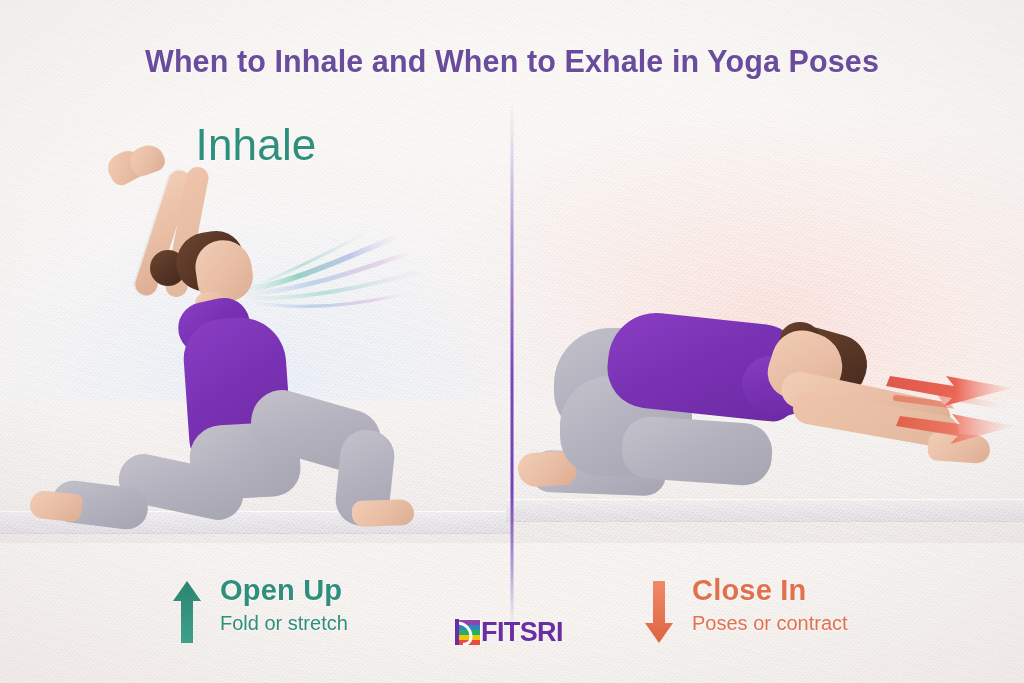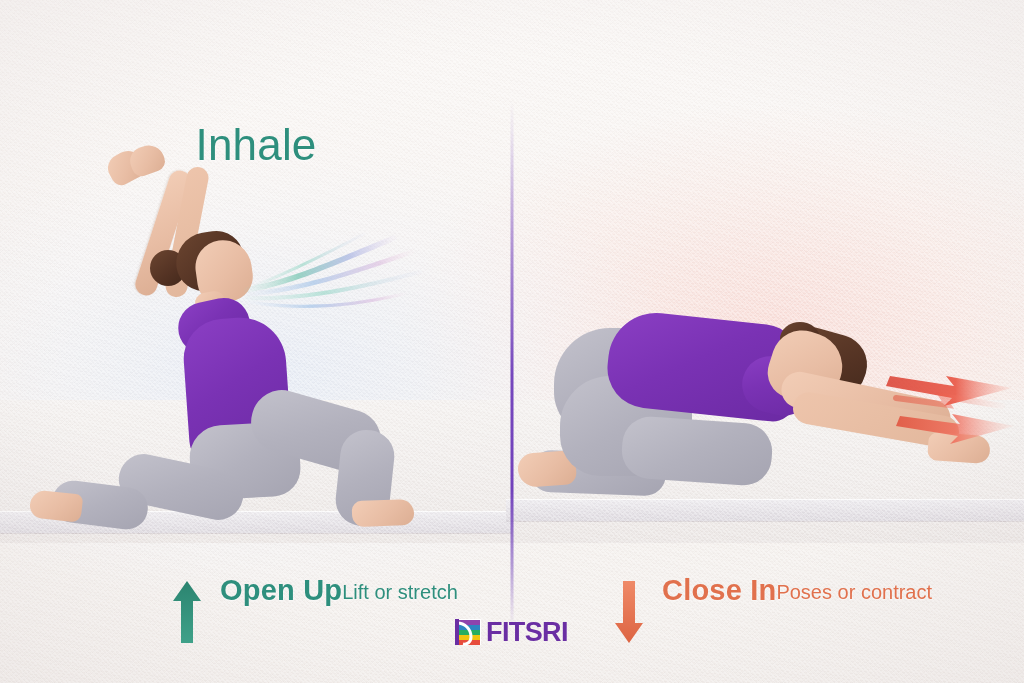--- a/index.html
+++ b/index.html
@@ -167,40 +167,41 @@
 
   
   #swirl-exhale { position:absolute; left:314px; top:370px; width:190px; height:110px;
                   z-index:7; }
 
   
   .bottom-block { position:absolute; bottom:38px; z-index:10; display:flex; align-items:flex-start; gap:18px; }
   #bottom-left  { left:172px; }
   #bottom-right { left:628px; }
   .arrow-glyph { width:30px; height:66px; flex:0 0 30px; margin-top:4px; }
-  .label-col { display:flex; flex-direction:row; }
+  .label-col { display:flex; flex-direction:column; }
   .label-main { font-size:29px; font-weight:700; line-height:1.08; letter-spacing:.2px;
                 text-shadow:0 1px 2px rgba(255,255,255,0.75); }
   .label-sub  { font-size:20px; font-weight:400; line-height:1.3; margin-top:4px;
                 text-shadow:0 1px 2px rgba(255,255,255,0.7); }
   #label-open-up, #label-lift { color:#2e8f7d; }
   #label-close-in, #label-fold { color:#e1714d; }
 
   
   #logo { position:absolute; left:455px; bottom:36px; z-index:11;
-          display:flex; align-items:center; gap:5px; }
+          display:flex; align-items:center; }
   #logo-mark { width:26px; height:30px; flex:0 0 26px; }
   #logo-text { font-size:27px; font-weight:800; letter-spacing:-0.6px; color:#6a2ea3;
                line-height:1; }
 </style>
 </head>
 <body>
 
 <div id="poster">
 
+  <div id="title">When to Inhale and When to Exhale in Yoga Poses</div>
 
   <div class="panel" id="panel-left">
 
     <div class="panel-heading" id="heading-inhale">Inhale</div>
 
     <div class="floor"></div>
     <div class="mat"></div>
 
     <div id="fig-left">
       <div class="figure skin" id="l-hand-a"></div>
@@ -258,21 +259,21 @@
         <defs>
           <linearGradient id="upg" x1="0" y1="1" x2="0" y2="0">
             <stop offset="0%" stop-color="#3fa189"></stop>
             <stop offset="100%" stop-color="#2b8470"></stop>
           </linearGradient>
         </defs>
         <path d="M15 2 L29 22 L21 22 L21 64 L9 64 L9 22 L1 22 Z" fill="url(#upg)"></path>
       </svg>
       <div class="label-col">
         <div class="label-main" id="label-open-up">Open Up</div>
-        <div class="label-sub" id="label-lift">Lift or stretch</div>
+        <div class="label-sub" id="label-lift">Fold or stretch</div>
       </div>
     </div>
   </div>
 
   <div class="panel" id="panel-right">
 
 
     <div class="floor"></div>
     <div class="mat"></div>
 
@@ -306,21 +307,21 @@
           <stop offset="0%" stop-color="#f7b3a6" stop-opacity=".10"></stop>
           <stop offset="50%" stop-color="#ef6553" stop-opacity=".85"></stop>
           <stop offset="100%" stop-color="#e0432f" stop-opacity=".85"></stop>
         </linearGradient>
       </defs>
       <path d="M186,18 L120,6 L128,16 L64,6 L60,16 L126,28 L118,36 Z" fill="url(#exg)" opacity=".92"></path>
       <path d="M188,56 L126,44 L134,54 L74,46 L70,56 L132,66 L124,74 Z" fill="url(#exg2)" opacity=".9"></path>
       <path d="M176,36 L116,26 L122,35 L70,28" stroke="url(#exg2)" stroke-width="6" fill="none" stroke-linecap="round" opacity=".55"></path>
     </svg>
 
-    <div class="bottom-block" id="bottom-right" style="left:102px;margin-top:23px;">
+    <div class="bottom-block" id="bottom-right" style="left:132px;margin-top:23px;">
       <svg class="arrow-glyph" viewBox="0 0 30 66">
         <defs>
           <linearGradient id="dng" x1="0" y1="0" x2="0" y2="1">
             <stop offset="0%" stop-color="#ef8a68"></stop>
             <stop offset="100%" stop-color="#dd6442"></stop>
           </linearGradient>
         </defs>
         <path d="M15 64 L29 44 L21 44 L21 2 L9 2 L9 44 L1 44 Z" fill="url(#dng)"></path>
       </svg>
       <div class="label-col">

